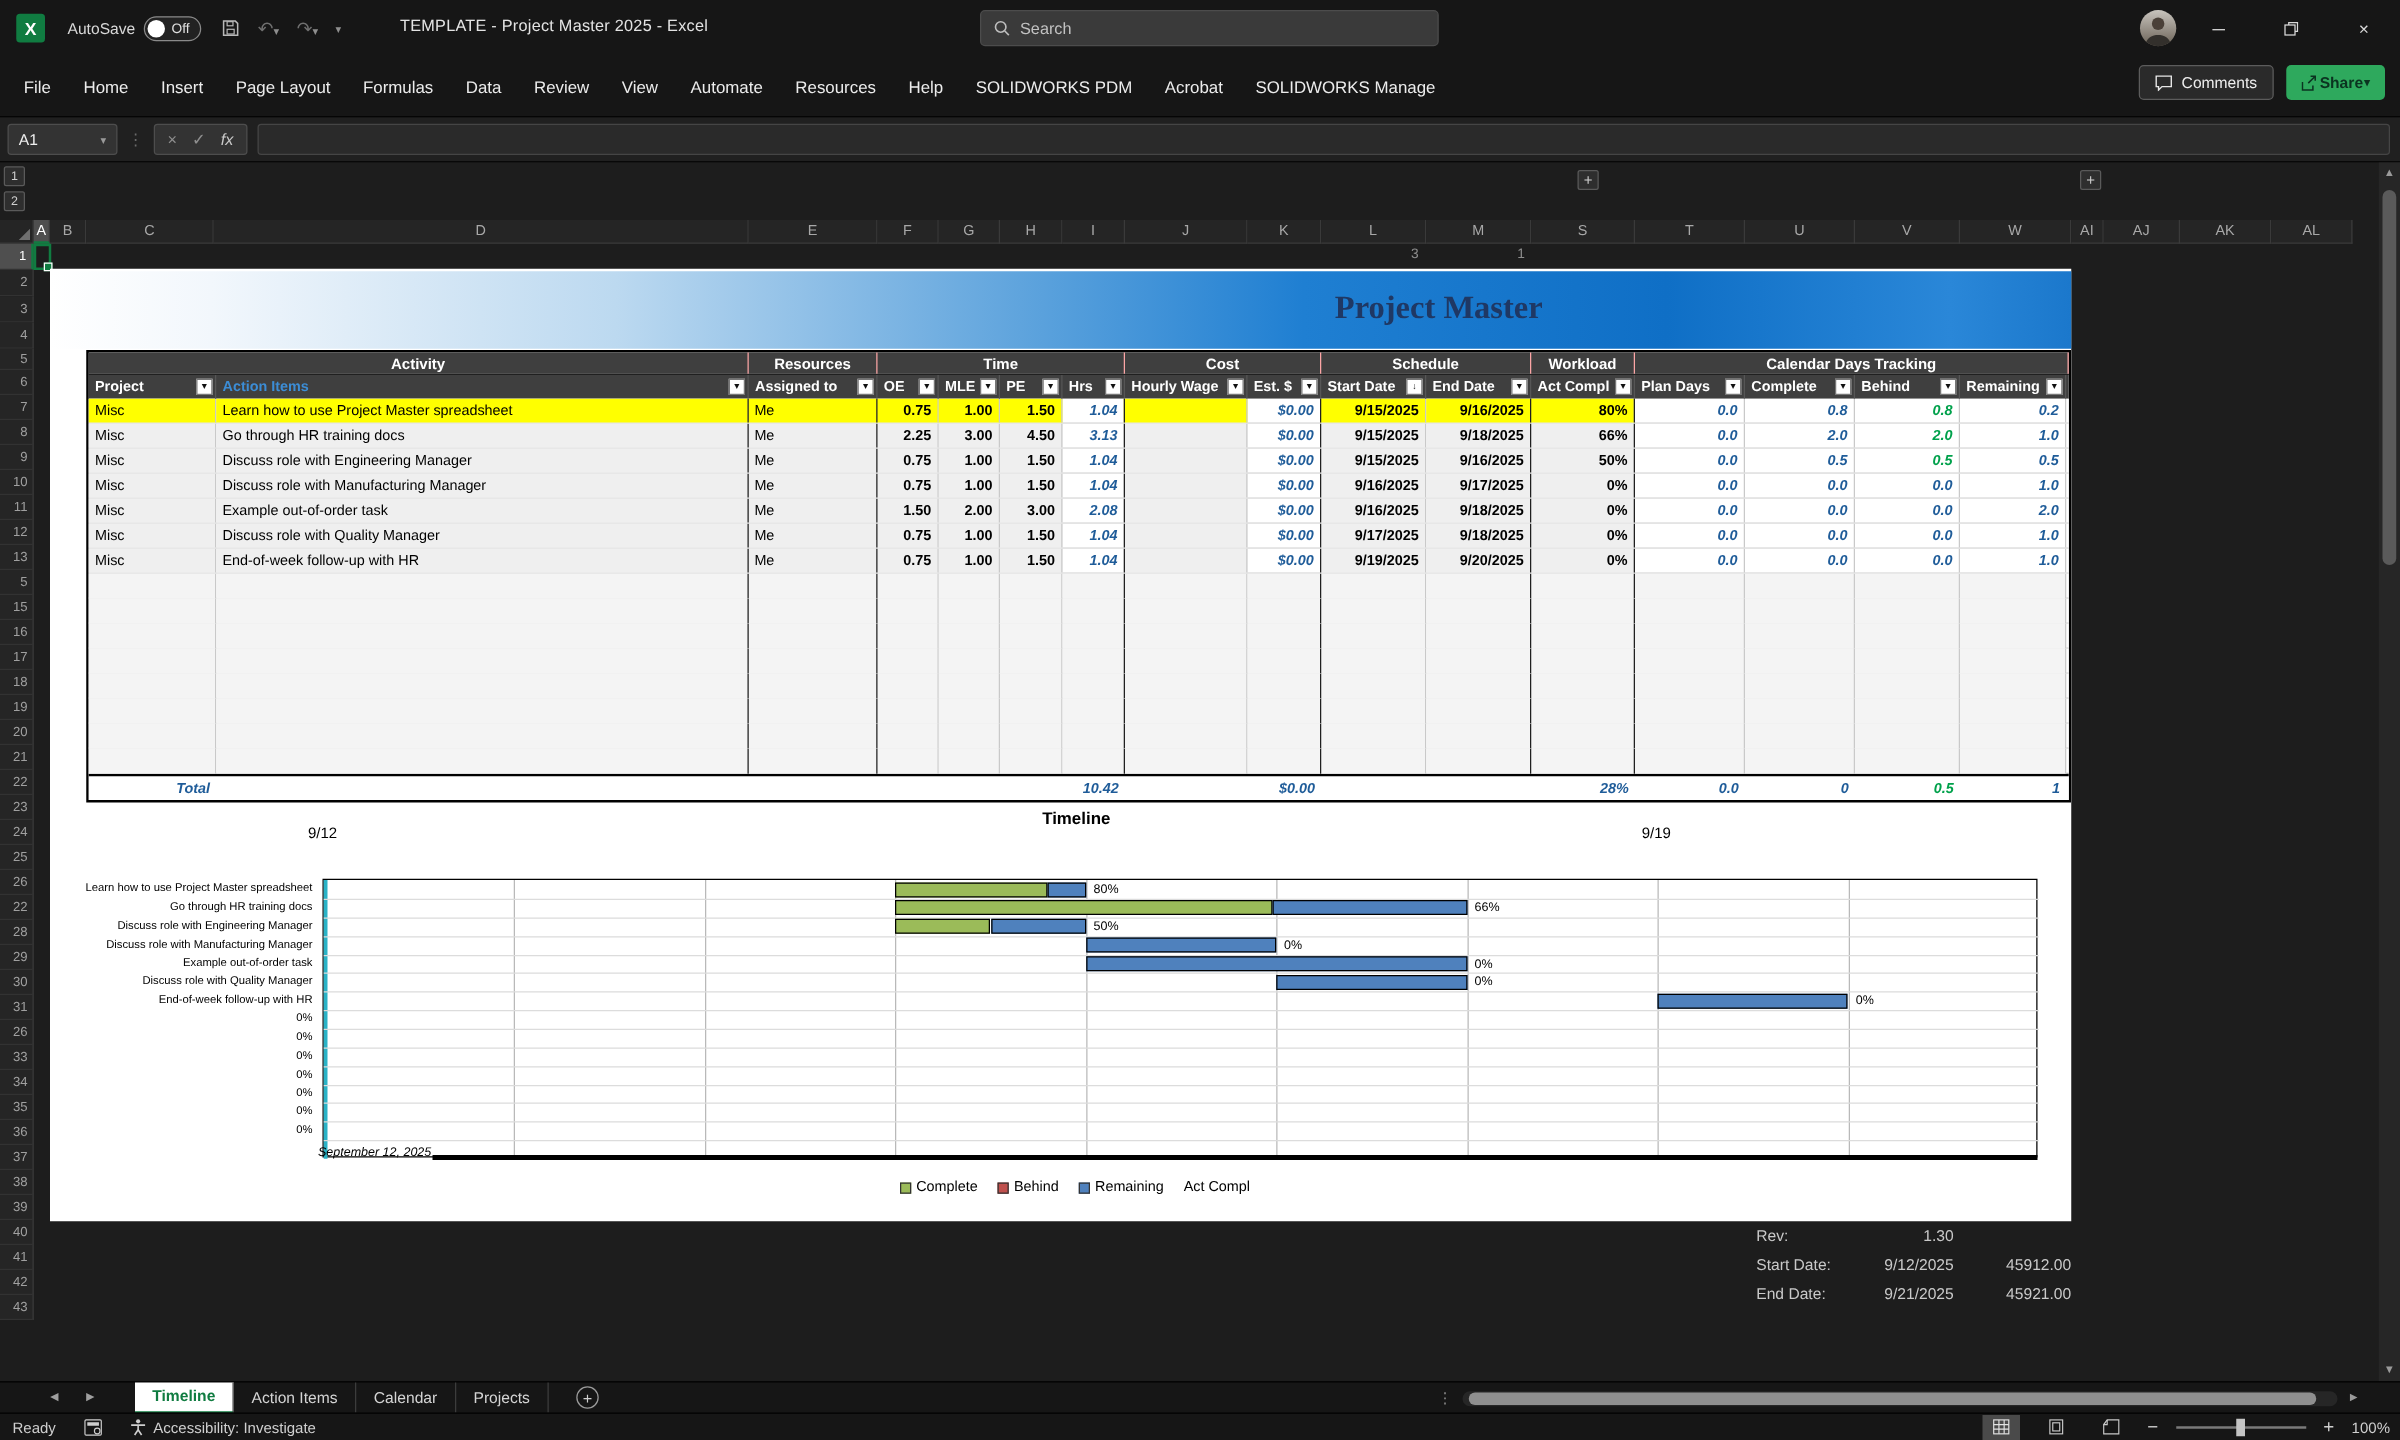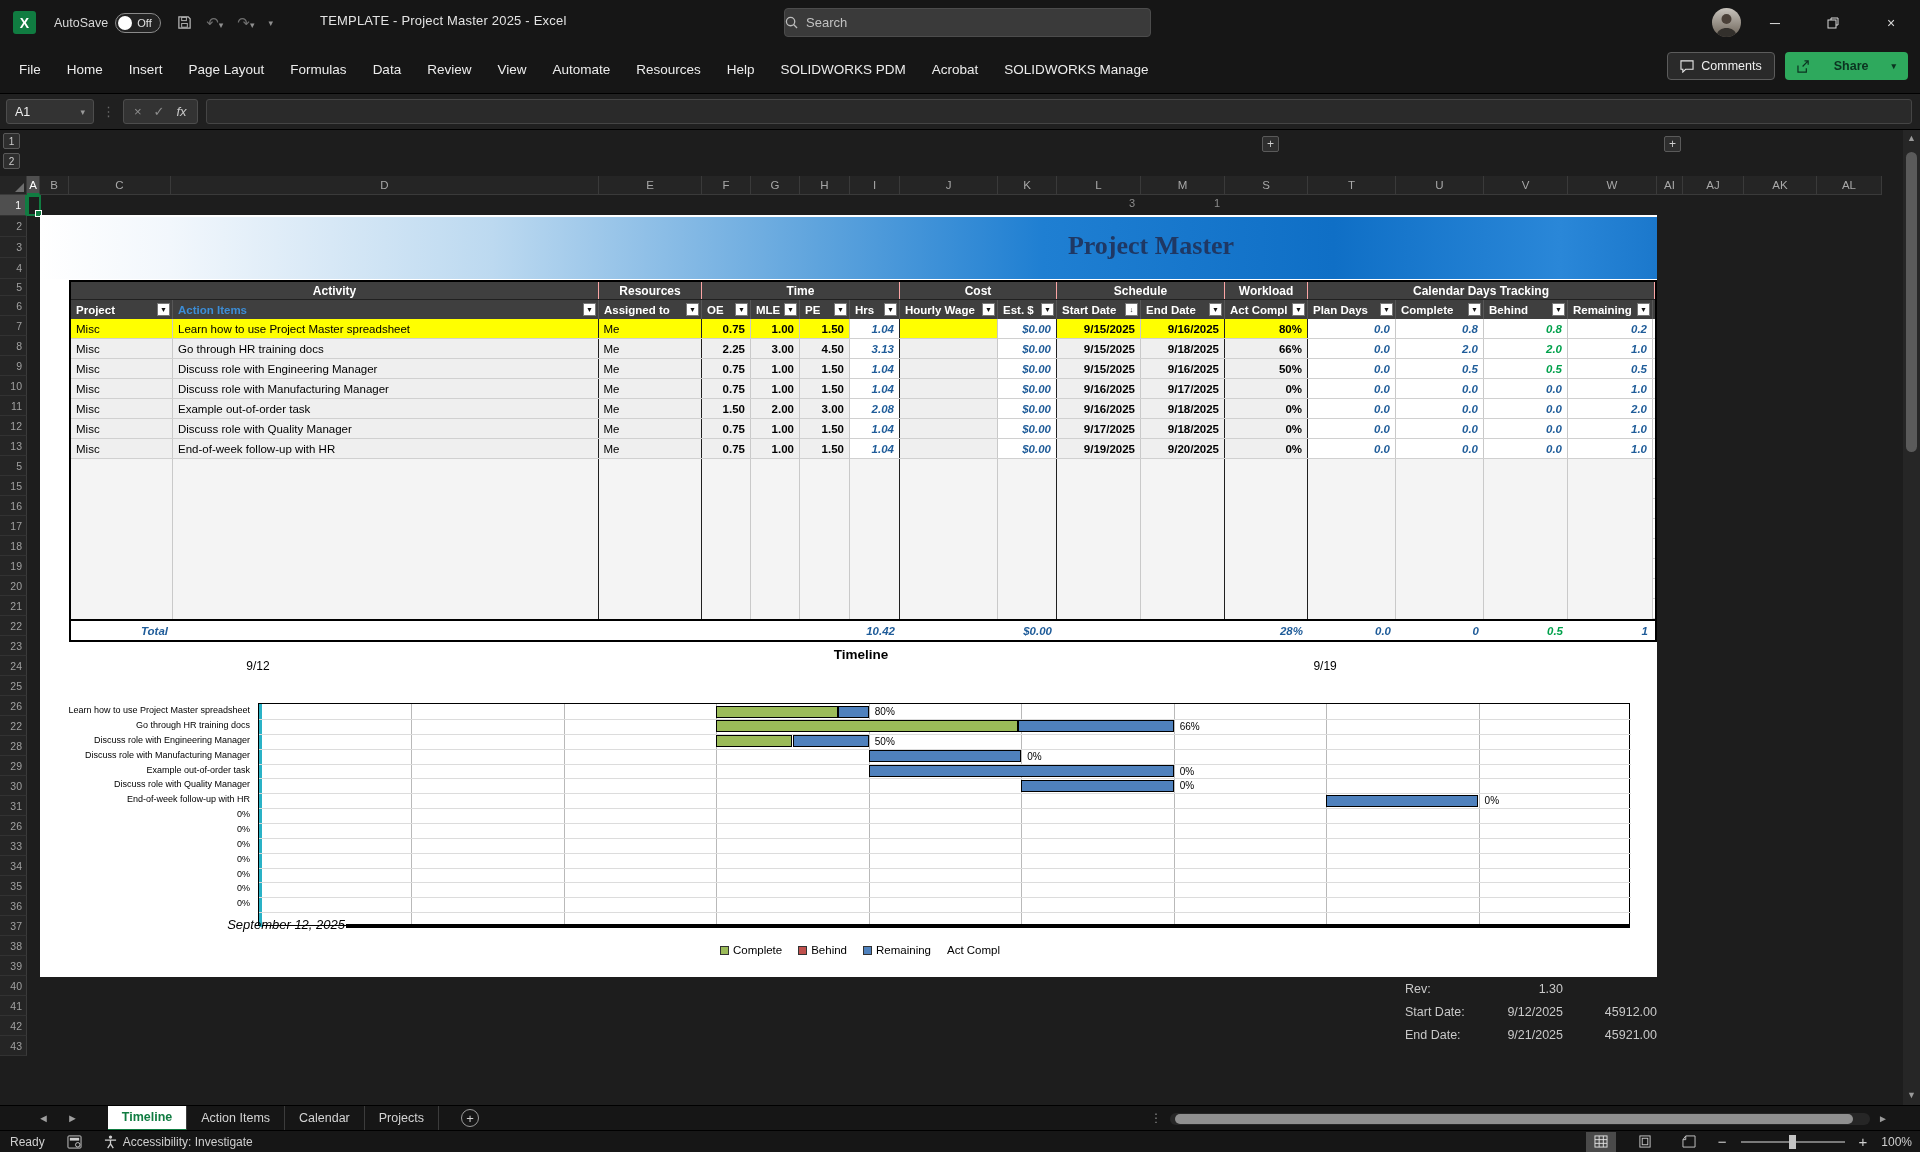--- a/index.html
+++ b/index.html
@@ -10,32 +10,32 @@
   .titlebar{position:absolute;left:0;top:0;width:1920px;height:45px;background:#161616;display:flex;align-items:center}
   .xl-logo{width:23px;height:23px;margin-left:13px;background:#107C41;border-radius:3px;color:#fff;font-weight:bold;font-size:14px;display:flex;align-items:center;justify-content:center}
   .autosave{display:flex;align-items:center;gap:7px;margin-left:18px;font-size:12.5px;color:#d8d8d8}
   .toggle{width:46px;height:20px;border:1px solid #8a8a8a;border-radius:10px;display:flex;align-items:center;padding:2px;gap:5px;background:#222}
   .knob{width:14px;height:14px;border-radius:50%;background:#fff}
   .toggle span{font-size:11px;color:#e0e0e0}
   .qat{display:flex;align-items:center;gap:14px;margin-left:16px;color:#b9b9b9;font-size:15px}
   .qat .dis{color:#6f6f6f}
   .small-chev{font-size:9px;color:#8f8f8f}
   .doc-title{position:absolute;left:320px;top:13px;font-size:13px;color:#e3e3e3;letter-spacing:.2px}
-  .searchbox{position:absolute;left:784px;top:8px;width:367px;height:29px;background:#3a3a3a;border:1px solid #4c4c4c;border-radius:4px;display:flex;align-items:center;gap:8px;font-size:13px;color:#c2c2c2}
+  .searchbox{position:absolute;left:784px;top:8px;width:367px;height:29px;background:#3a3a3a;border:1px solid #4c4c4c;border-radius:4px;display:flex;align-items:center;padding-left:10px;gap:8px;font-size:13px;color:#c2c2c2}
   .avatar{position:absolute;left:1712px;top:8px;width:29px;height:29px;border-radius:50%;background:linear-gradient(180deg,#c8c4bd,#6b6257);overflow:hidden}
   .winbtns{position:absolute;right:0;top:0;height:45px;display:flex}
   .winbtn{width:58px;height:45px;display:flex;align-items:center;justify-content:center;color:#d9d9d9;font-size:14px}
 
   
   .menubar{position:absolute;left:0;top:45px;width:1920px;height:49px;background:#161616;display:flex;align-items:center;border-bottom:1px solid #000}
   .menu-items{display:flex;margin-left:6px}
   .menu-item{padding:9px 13px;font-size:13.5px;color:#ececec;cursor:default}
   .ribbon-right{position:absolute;right:12px;top:52px;display:flex;gap:10px}
   .comments-btn{height:28px;padding:0 12px;border:1px solid #5c5c5c;border-radius:4px;background:#2a2a2a;color:#eee;font-size:12.5px;display:flex;align-items:center;gap:7px}
-  .share-btn{height:28px;padding:0 12px;border-radius:4px;background:#2EA95D;color:#0b3320;font-size:12.5px;font-weight:bold;display:flex;align-items:center;gap:23px}
+  .share-btn{height:28px;padding:0 12px;border-radius:4px;background:#2EA95D;color:#0b3320;font-size:12.5px;font-weight:bold;display:flex;align-items:center;gap:1px}
 
   
   .formulabar{position:absolute;left:0;top:94px;width:1920px;height:36px;background:#202020;display:flex;align-items:center;border-bottom:1px solid #000}
   .namebox{width:88px;height:25px;margin-left:6px;background:#333;border:1px solid #4d4d4d;border-radius:3px;color:#efefef;font-size:12.5px;display:flex;align-items:center;justify-content:space-between;padding:0 8px}
   .fb-sep{color:#6a6a6a;margin:0 8px;font-size:13px}
   .fb-btns{display:flex;align-items:center;gap:12px;background:#333;border:1px solid #4d4d4d;border-radius:3px;height:25px;padding:0 10px;color:#8e8e8e;font-size:13px}
   .fb-input{flex:1;height:25px;margin:0 8px;background:#2a2a2a;border:1px solid #454545;border-radius:3px;color:#eee;font-size:12px;padding:0 6px}
 
   
   .gridarea{position:absolute;left:0;top:130px;width:1920px;height:975px;background:#1d1d1d}
@@ -95,21 +95,21 @@
   
   .chart-title{position:absolute;left:741px;top:432px;width:160px;text-align:center;font-size:13.5px;font-weight:bold;color:#000}
   .tick-label{position:absolute;top:444px;width:60px;text-align:center;font-size:12px;color:#000}
   .plot{position:absolute;left:218px;top:488px;width:1372px;height:223px;border:1.5px solid #000;background:#fff}
   .plot .vgrid{position:absolute;top:0;width:1px;height:223px;background:#b9b9b9}
   .plot .hgrid{position:absolute;left:0;width:1372px;height:1px;background:#dcdcdc}
   .plot .yaxis{position:absolute;left:0;top:0;width:3px;height:223px;background:#2AB2C6}
   .gbar{position:absolute;height:12px;border:1px solid #000}
   .gpct{position:absolute;font-size:10px;color:#000}
   .cat-label{position:absolute;width:210px;text-align:right;font-size:9px;color:#000;left:0}
-  .axis-note{position:absolute;left:118px;top:702px;width:187px;text-align:right;font-size:13px;font-style:italic;color:#000}
+  .axis-note{position:absolute;left:118px;top:702px;width:187px;text-align:right;font-size:10px;font-style:italic;color:#000}
   .axis-line{position:absolute;left:306px;top:709px;width:1284px;height:4px;background:#000}
   .legend{position:absolute;left:560px;top:729px;width:520px;display:flex;justify-content:center;gap:16px;font-size:11.5px;color:#000}
   .legend .li{display:flex;align-items:center;gap:4px}
   .legend .sw{width:9px;height:9px;border:1px solid #333}
 
   
   .finfo{position:absolute;height:22px;font-size:12.5px;color:#c9c9c9}
   .finfo .flab{position:absolute;left:1405px;font-weight:normal}
   .finfo .fval{position:absolute;left:1455px;width:108px;text-align:right}
   .finfo .fser{position:absolute;left:1545px;width:112px;text-align:right}

